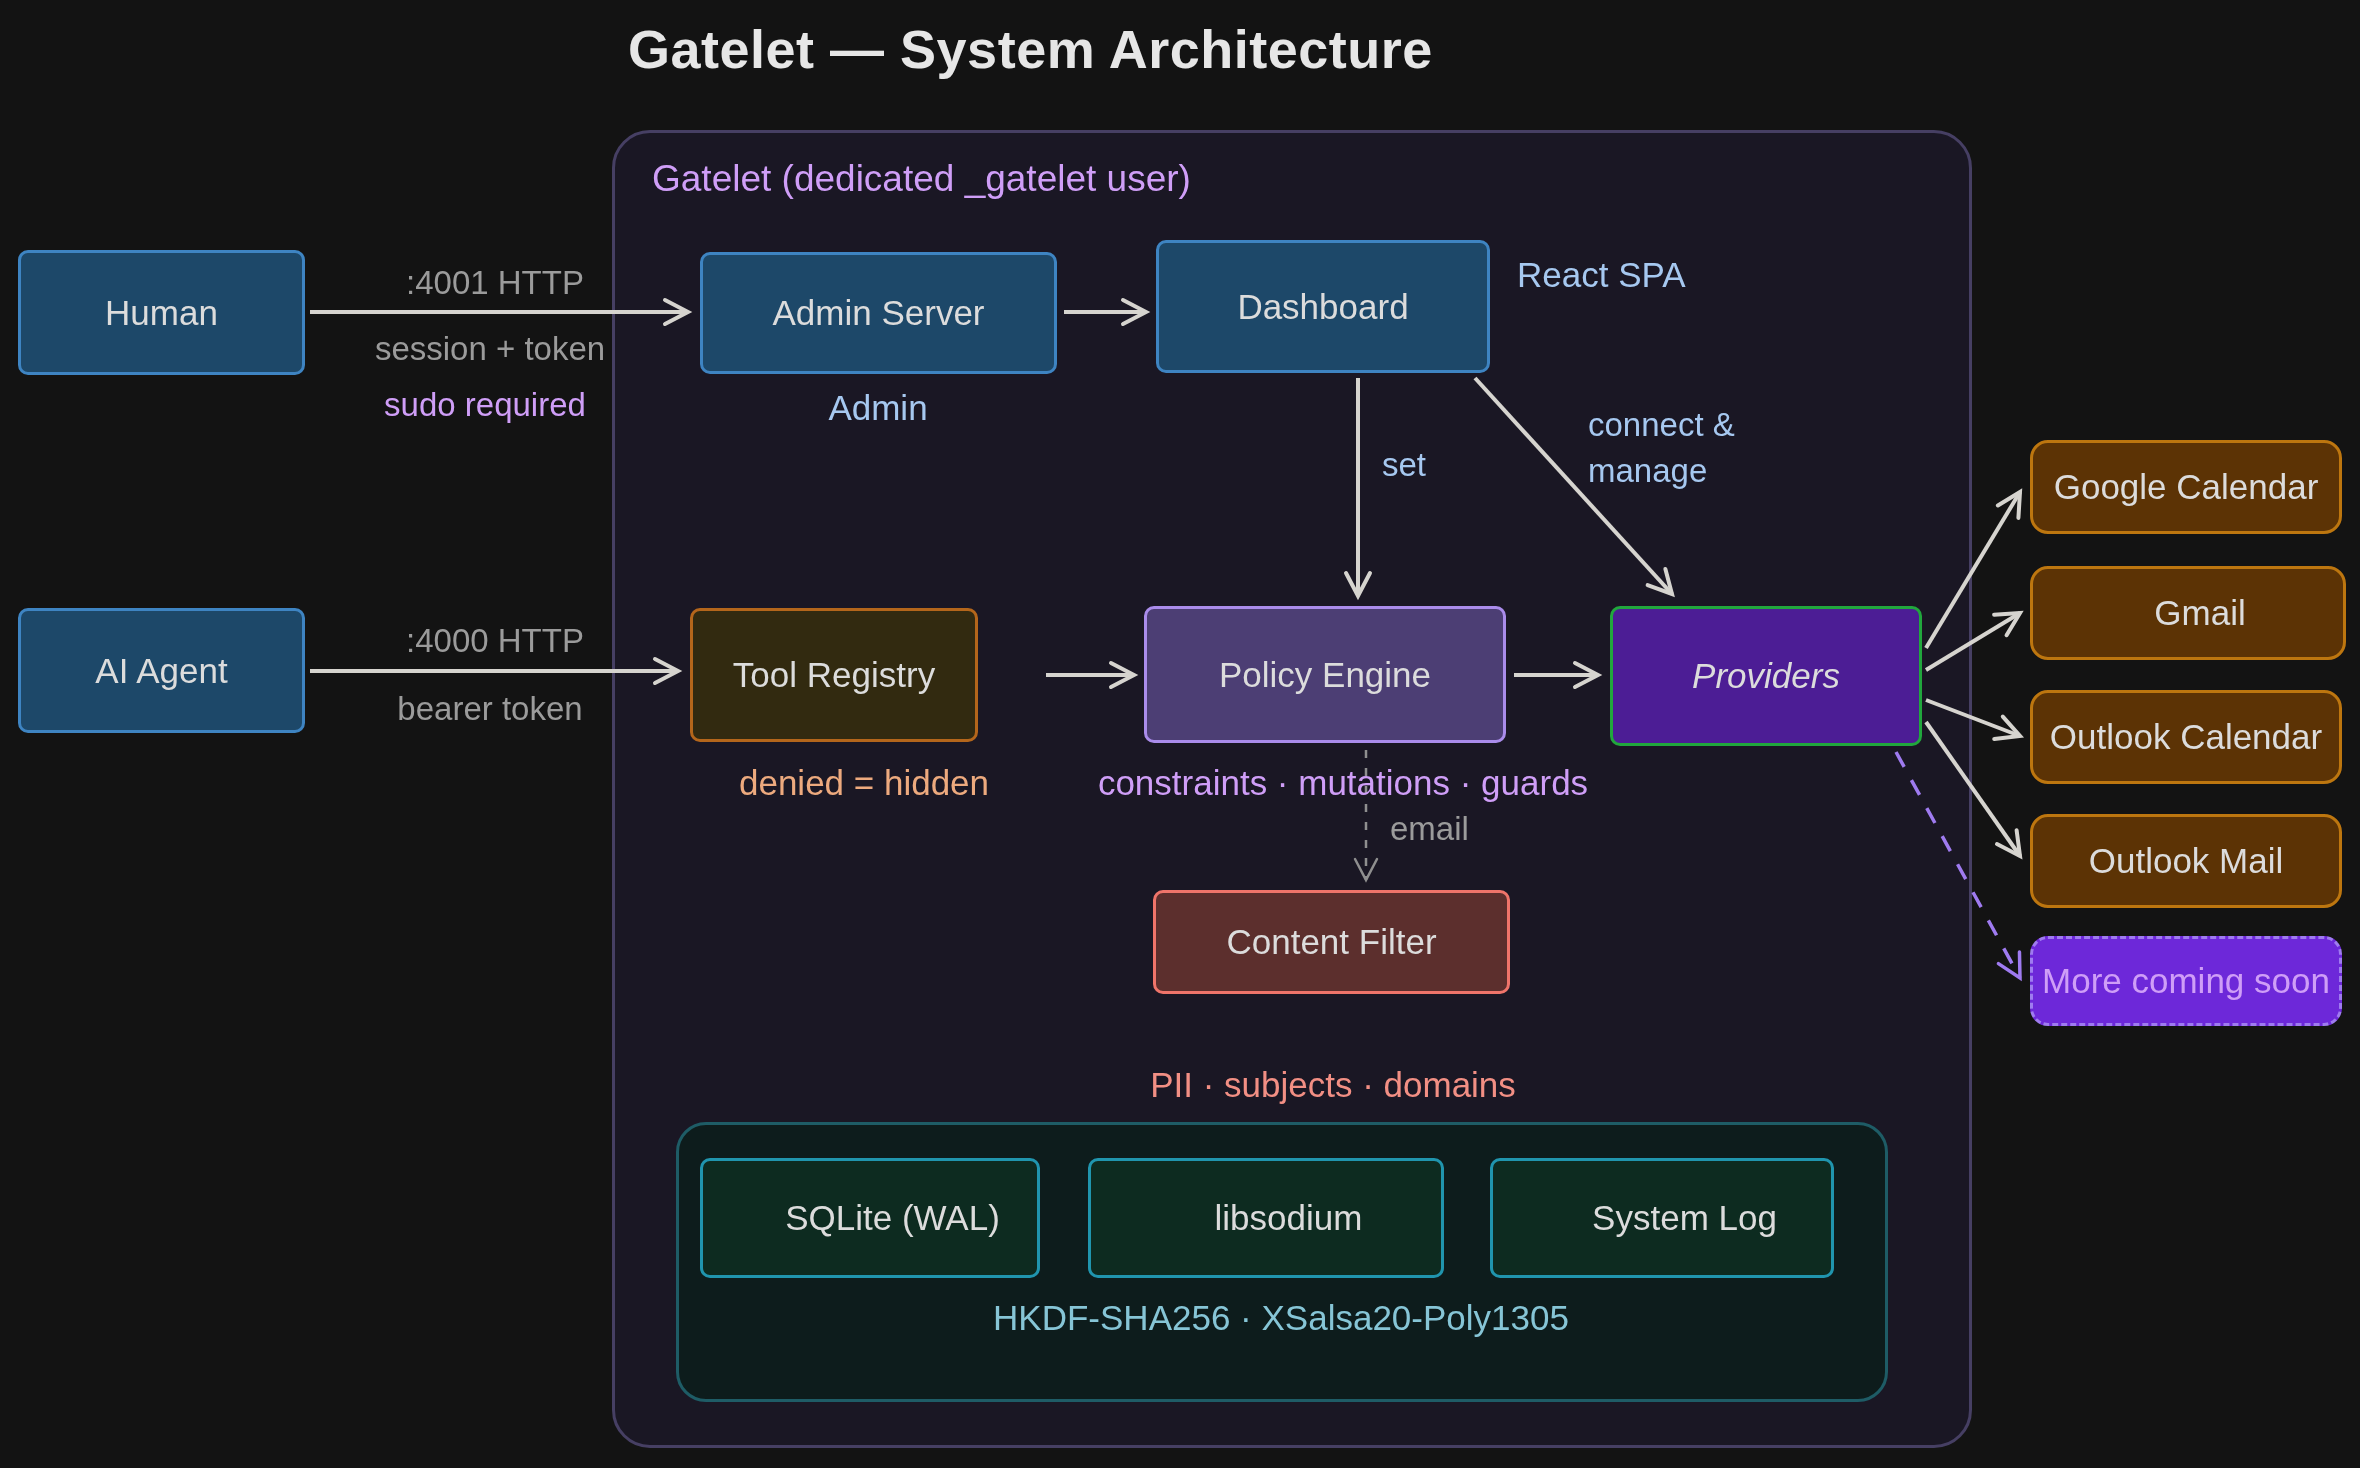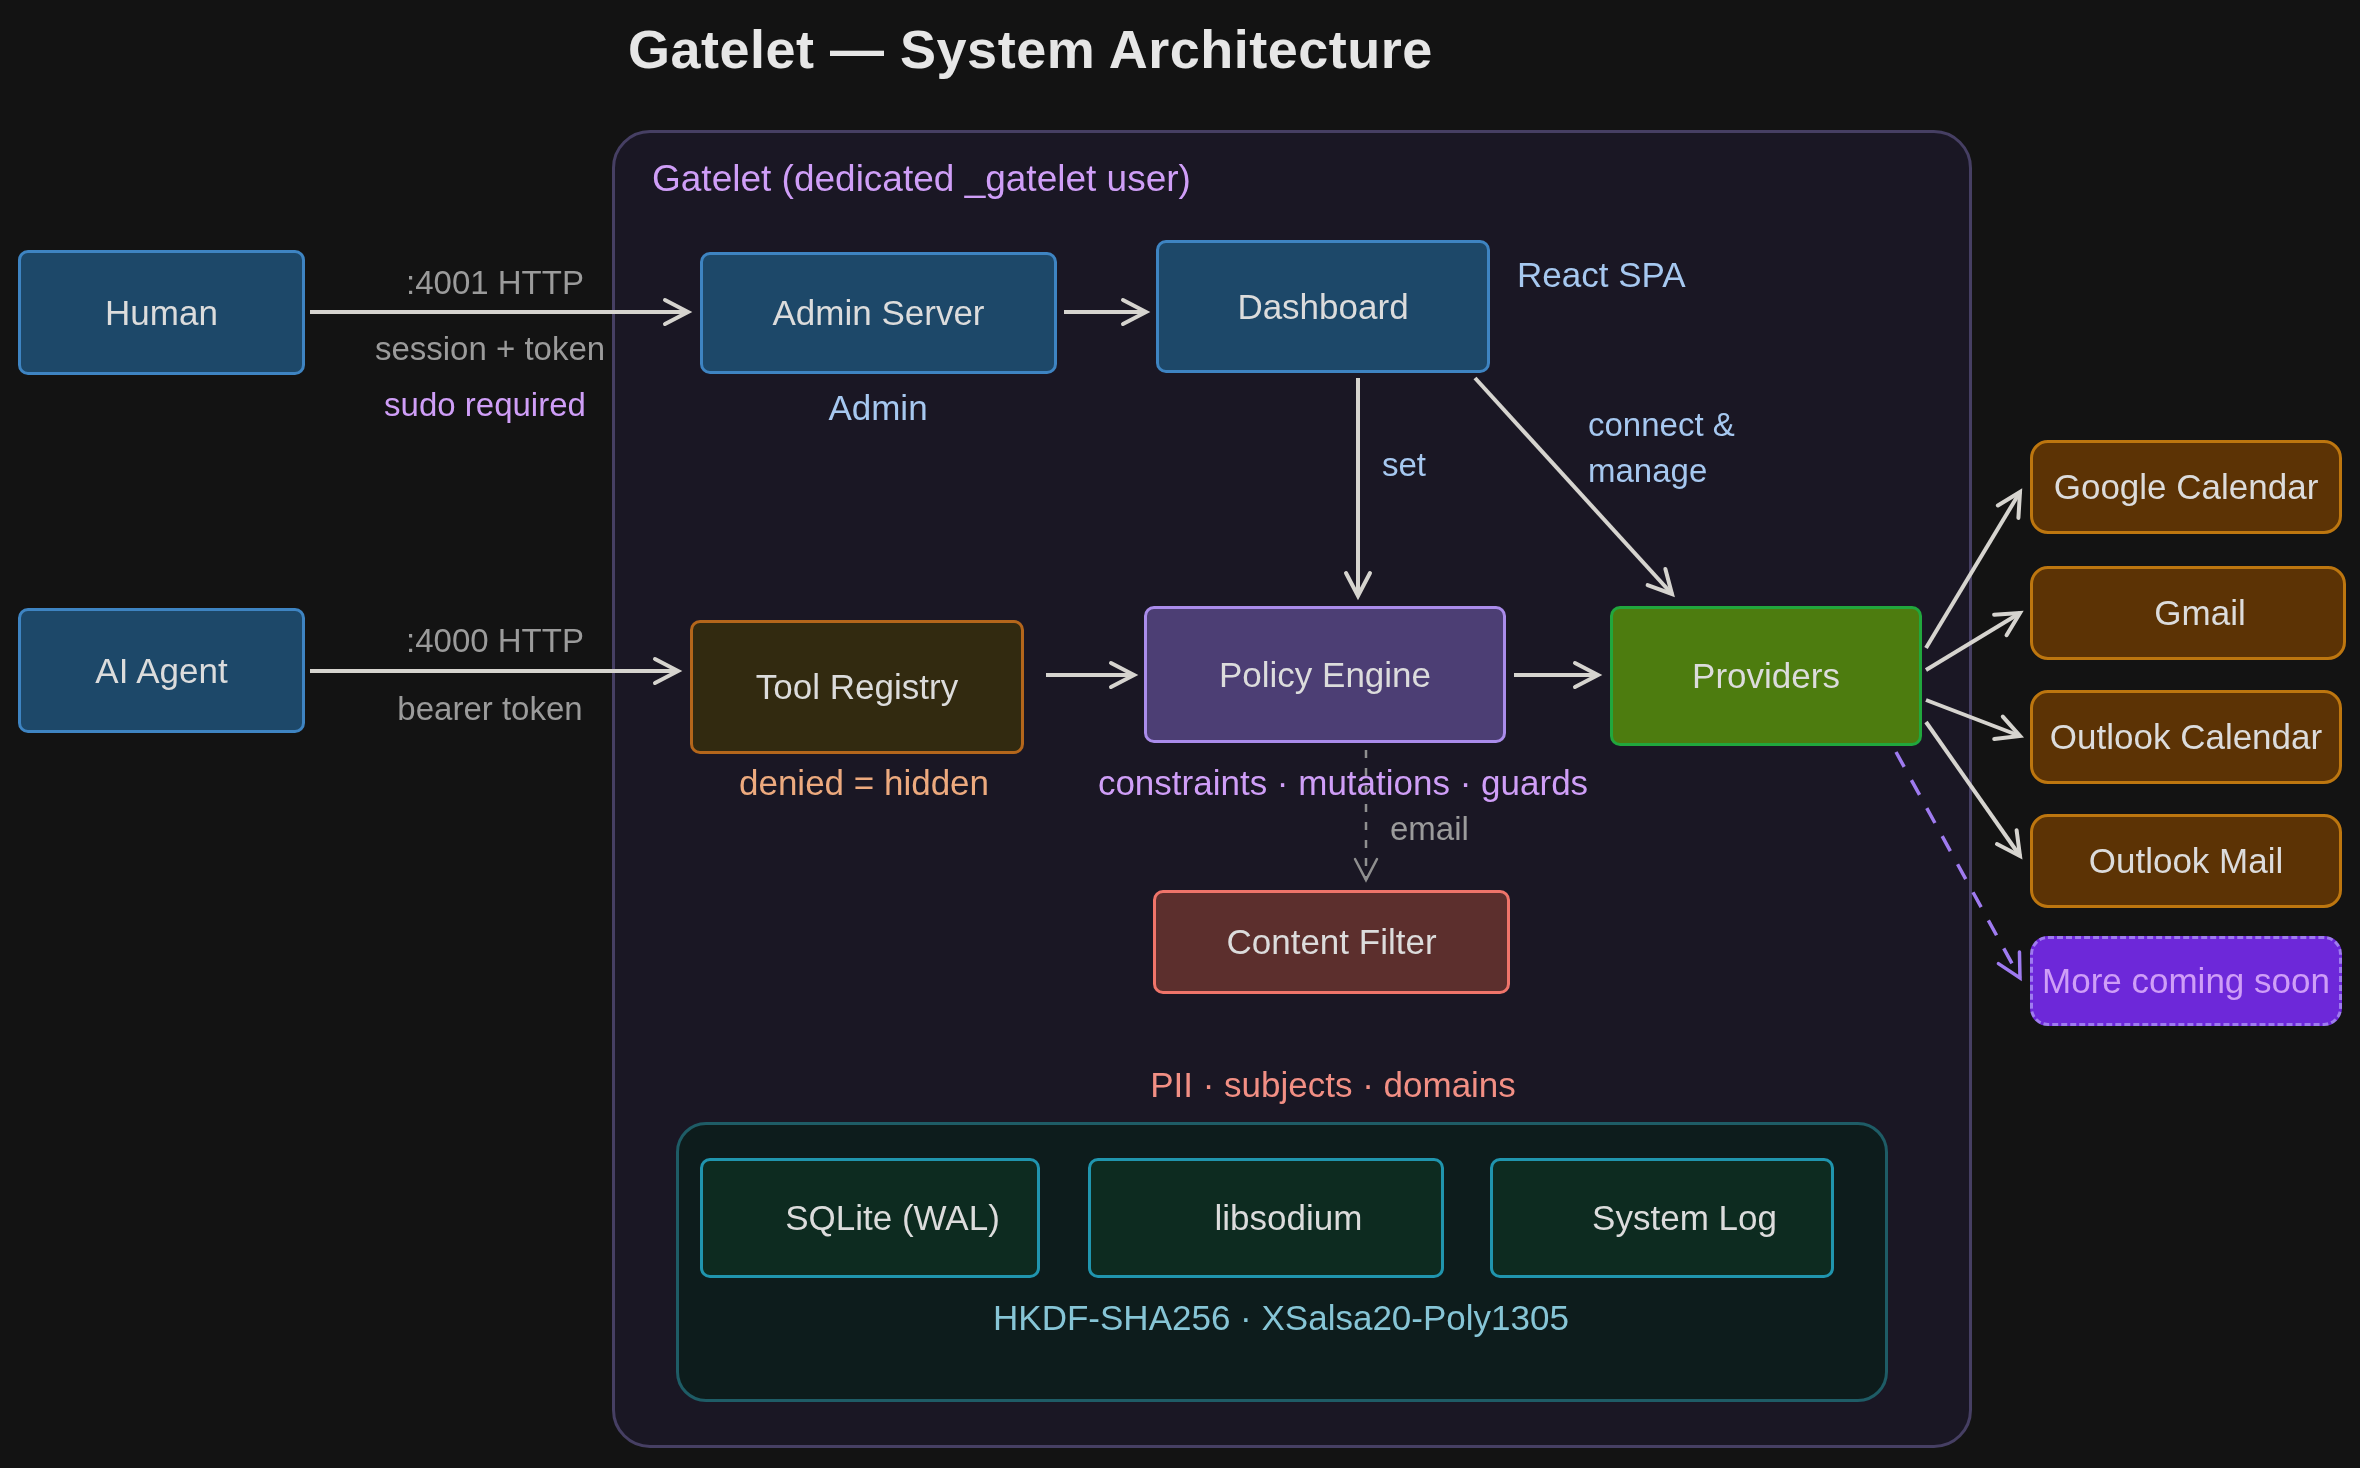--- a/index.html
+++ b/index.html
@@ -11,21 +11,21 @@
            border:3px solid #463f63;border-radius:38px;box-sizing:border-box;}
   .gatelet-label{left:652px;top:158px;font-size:37px;color:#cf9ef7;}
   .storage{left:676px;top:1122px;width:1212px;height:280px;background:#0d1c1c;
            border:3px solid #1e5c66;border-radius:30px;box-sizing:border-box;}
   .node{display:flex;align-items:center;justify-content:center;text-align:center;
         font-size:35px;color:#dcdcdc;border-radius:10px;border:3.5px solid;
         box-sizing:border-box;white-space:nowrap;}
   .blue{background:#1d4869;border-color:#3e84c2;}
   .yellow{background:#322a10;border-color:#b4661b;}
   .purpleN{background:#4c3e74;border-color:#aa8ceb;}
-  .green{background:#4d7c0f;border-color:#21a73d;}
+  .green{background:#4c1d95;border-color:#21a73d;font-style:italic;}
   .red{background:#5c2f2d;border-color:#ef746a;}
   .teal{background:#0d2b20;border-color:#2095ae;padding-left:45px;}
   .brown{background:#5c3305;border-color:#bd760f;border-radius:18px;}
   .more{background:#6d28d9;border:3.5px dashed #9f7bf0;color:#cf9ef7;border-radius:18px;}
   .lbl{font-size:33px;white-space:nowrap;}
   .ctr{transform:translateX(-50%);}
   .gray{color:#9b9b9b;}
   .blueT{color:#a6c8f0;}
   .purpleT{color:#cf9ef7;}
   .orangeT{color:#edaa7e;}
@@ -68,21 +68,21 @@
   <line x1="1896" y1="752" x2="2020" y2="978" stroke="#9f7bf0" stroke-width="3.5" stroke-dasharray="17 15" fill="none" marker-end="url(#mPurple)"></line>
 </svg>
 
 <div class="abs title">Gatelet — System Architecture</div>
 <div class="abs gatelet-label">Gatelet (dedicated _gatelet user)</div>
 
 <div class="abs node blue" style="left:18px;  top:250px; width:287px; height:125px;">Human</div>
 <div class="abs node blue" style="left:18px;  top:608px; width:287px; height:125px;">AI Agent</div>
 <div class="abs node blue" style="left:700px; top:252px; width:357px; height:122px;">Admin Server</div>
 <div class="abs node blue" style="left:1156px;top:240px; width:334px; height:133px;">Dashboard</div>
-<div class="abs node yellow" style="left:690px; top:608px; width:334px; height:134px;margin-top:12px;">Tool Registry</div>
+<div class="abs node yellow" style="left:690px; top:608px; width:288px; height:134px;">Tool Registry</div>
 <div class="abs node purpleN" style="left:1144px;top:606px; width:362px; height:137px;">Policy Engine</div>
 <div class="abs node green" style="left:1610px;top:606px; width:312px; height:140px;">Providers</div>
 <div class="abs node red" style="left:1153px;top:890px; width:357px; height:104px;">Content Filter</div>
 <div class="abs node teal" style="left:700px; top:1158px;width:340px; height:120px;">SQLite (WAL)</div>
 <div class="abs node teal" style="left:1088px;top:1158px;width:356px; height:120px;">libsodium</div>
 <div class="abs node teal" style="left:1490px;top:1158px;width:344px; height:120px;">System Log</div>
 <div class="abs node brown" style="left:2030px;top:440px; width:312px; height:94px;">Google Calendar</div>
 <div class="abs node brown" style="left:2030px;top:566px; width:316px; height:94px;padding-left:24px;">Gmail</div>
 <div class="abs node brown" style="left:2030px;top:690px; width:312px; height:94px;">Outlook Calendar</div>
 <div class="abs node brown" style="left:2030px;top:814px; width:312px; height:94px;">Outlook Mail</div>

